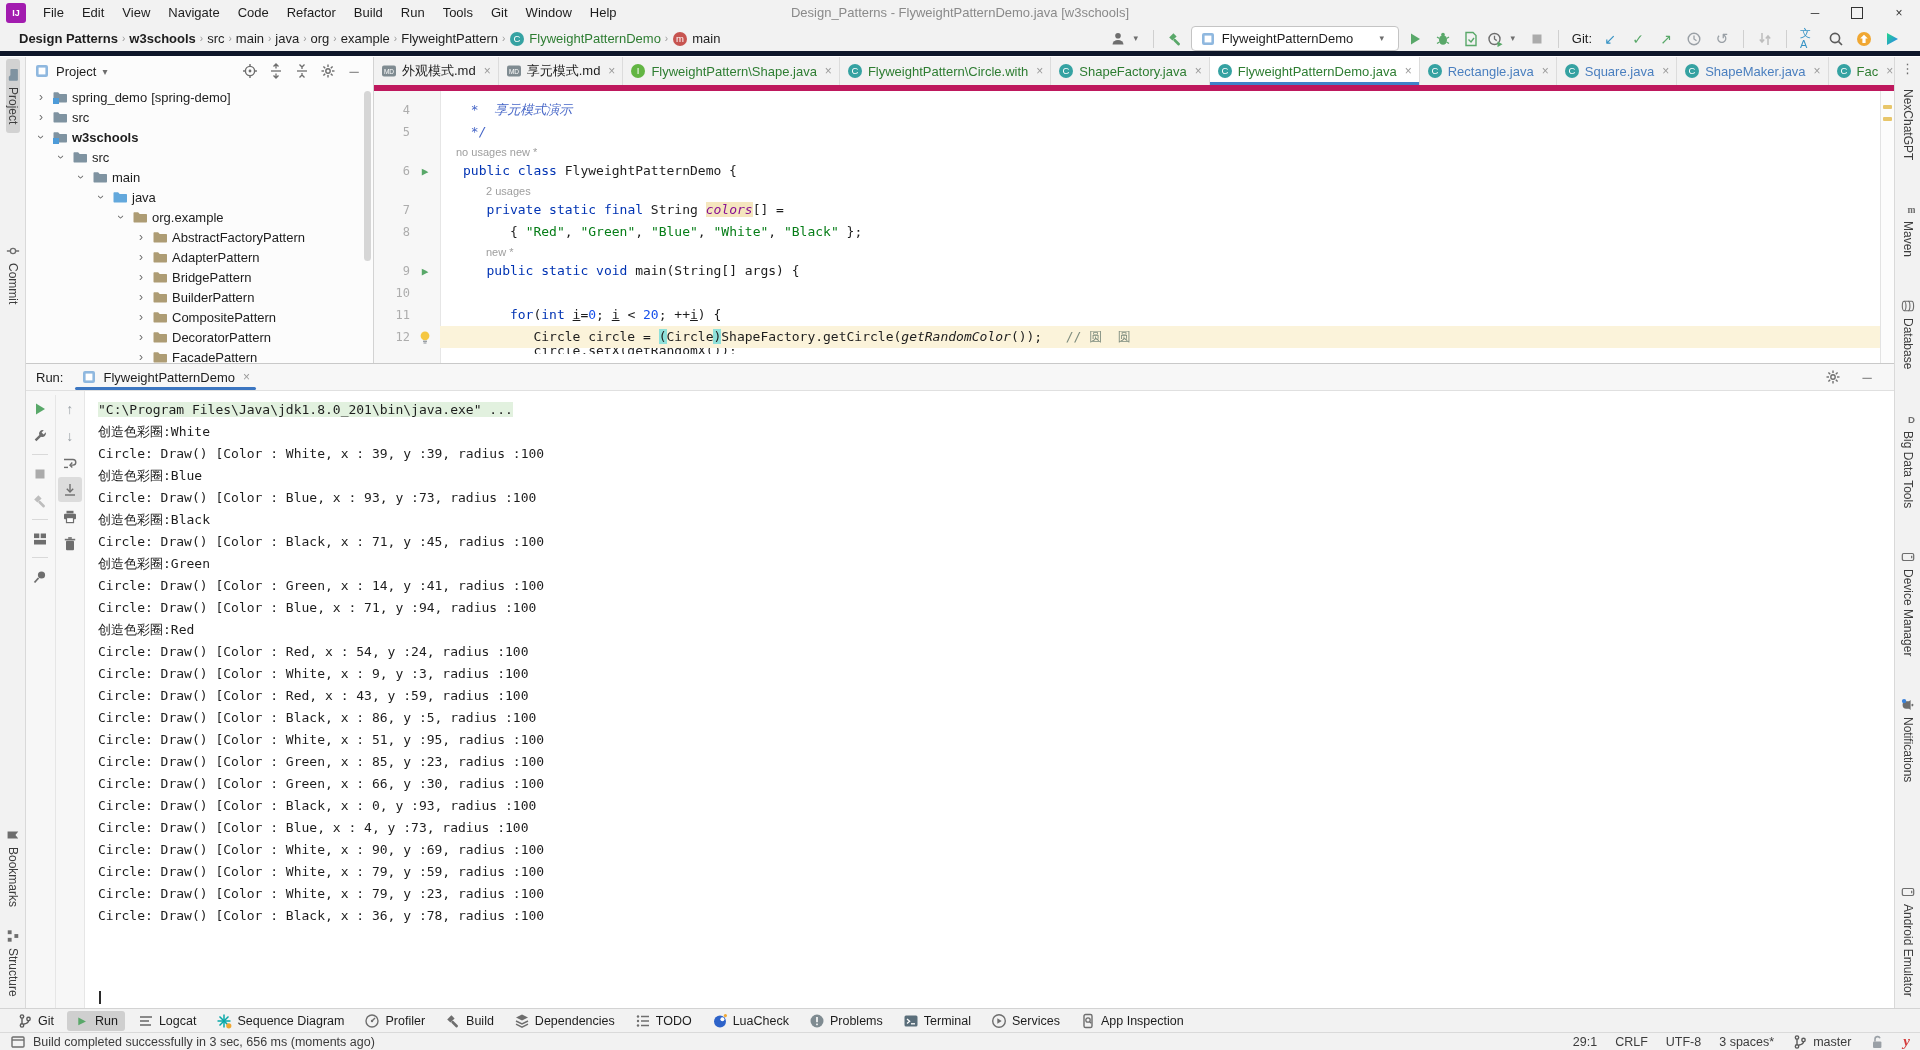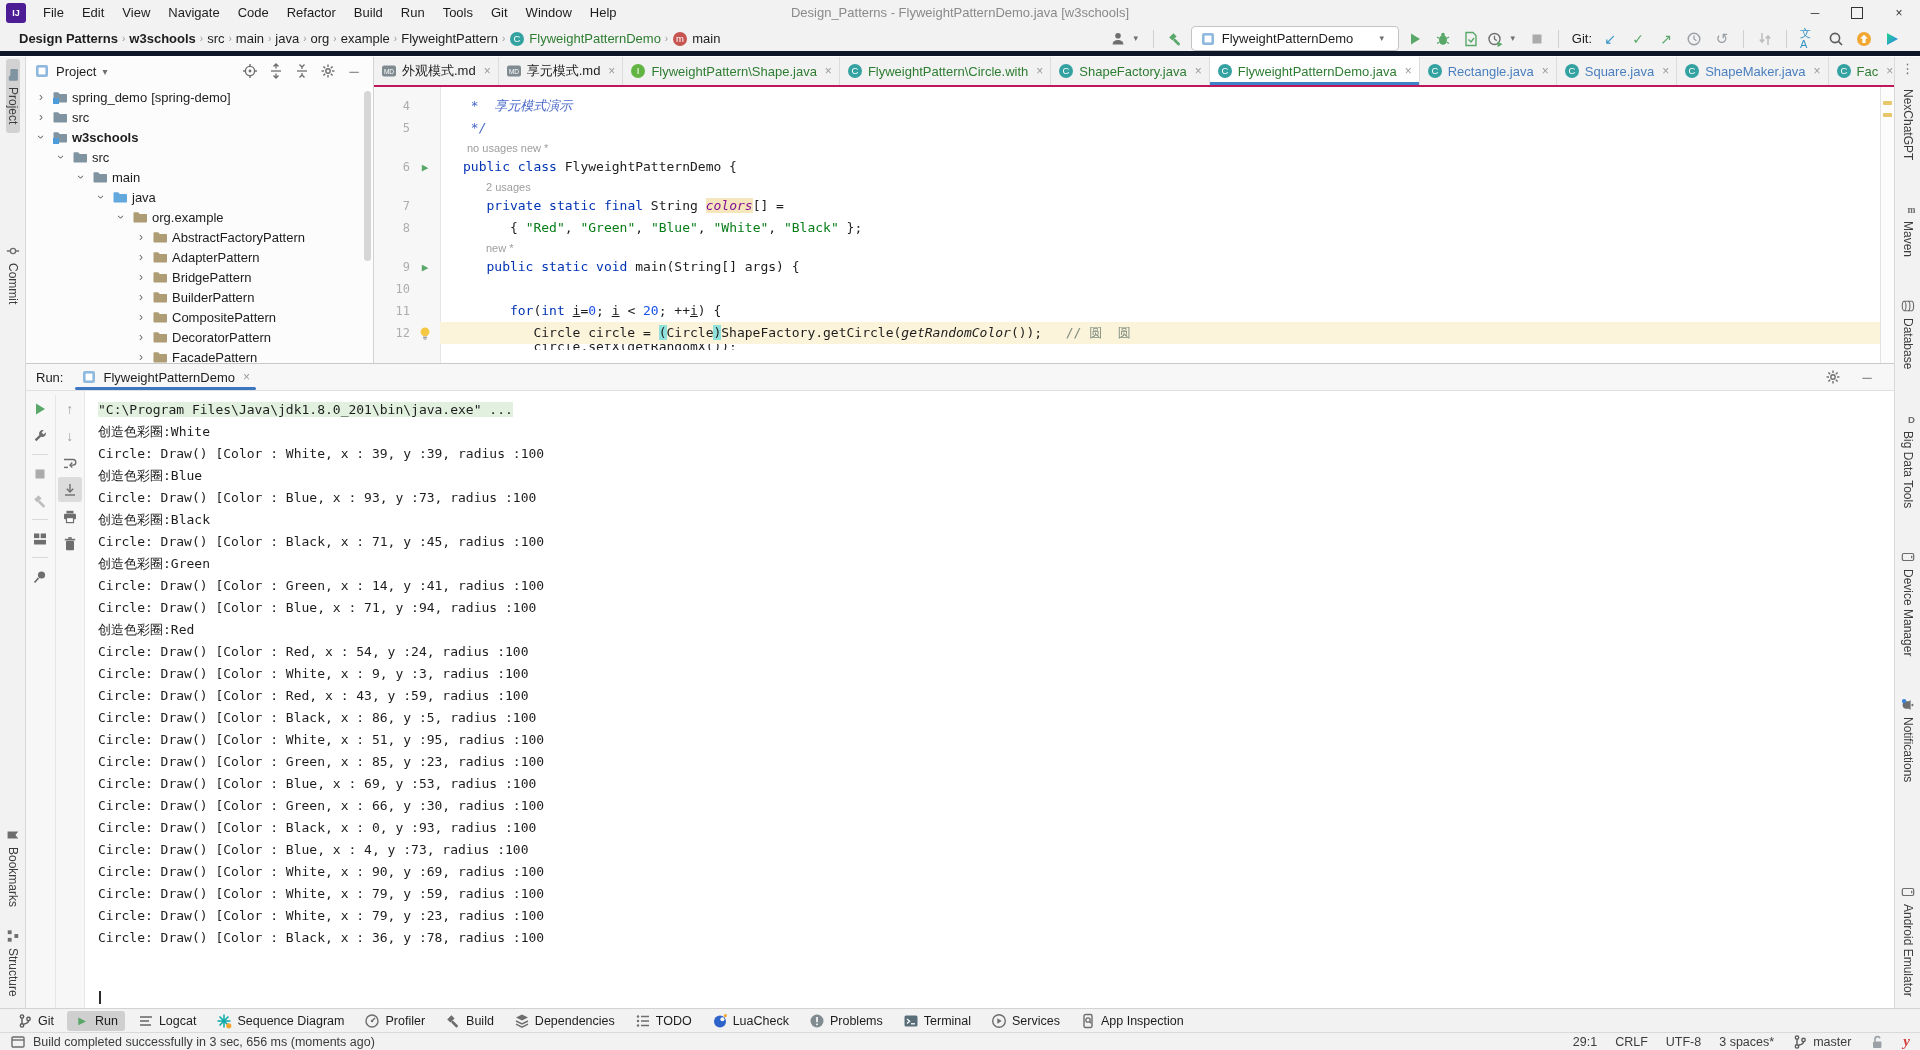--- a/index.html
+++ b/index.html
@@ -5,21 +5,21 @@
   html,body{margin:0;padding:0;background:#888;}
   #app{position:relative;width:1920px;height:1050px;background:#fff;overflow:hidden;
        font-family:"Liberation Sans",sans-serif;font-size:13px;color:#1d1d1d;}
   .icn{display:inline-flex;width:16px;height:16px;align-items:center;justify-content:center;flex:none;}
   .icn svg{display:block;}
   .glyph{font-size:13px;line-height:1;}
 
   
   .titlebar{position:absolute;top:0;left:0;right:0;height:26px;background:#F2F2F2;
             display:flex;align-items:center;}
-  .ij-logo{width:20px;height:20px;margin:0 8px 0 6px;background:#4c1d95;border-radius:3px;
+  .ij-logo{width:20px;height:20px;margin:0 8px 0 6px;background:#a21caf;border-radius:3px;
            color:#fff;font-size:9px;font-weight:bold;display:flex;align-items:center;justify-content:center;}
   .menus{display:flex;}
   .menu{padding:0 9px;line-height:26px;cursor:default;}
   .win-title{position:absolute;left:480px;right:480px;text-align:center;color:#8a8a8a;line-height:26px;
              white-space:nowrap;overflow:hidden;}
   .win-controls{margin-left:auto;display:flex;}
   .winbtn{width:42px;height:26px;display:flex;align-items:center;justify-content:center;color:#333;font-size:12px;}
   .maxbox{width:10px;height:10px;border:1px solid #333;}
 
   
@@ -63,42 +63,42 @@
   .tree{flex:1;overflow:hidden;padding-top:2px;position:relative;}
   .tree-row{height:20px;display:flex;align-items:center;gap:4px;white-space:nowrap;}
   .chev{width:14px;color:#6e6e6e;font-size:12px;text-align:center;flex:none;line-height:1;}
   .chev.down{transform:rotate(90deg);}
   .trow-label.bold{font-weight:bold;}
   .trow-suffix{font-weight:normal;}
   .tree-scroll{position:absolute;right:2px;top:6px;width:7px;height:170px;background:#D6D6D6;border-radius:4px;}
 
   
   .editor-col{flex:1;display:flex;flex-direction:column;min-width:0;}
-  .tabbar{height:28px;background:#F2F2F2;border-bottom:2px solid #be185d;display:flex;align-items:stretch;
+  .tabbar{height:28px;background:#F2F2F2;border-bottom:6px solid #be185d;display:flex;align-items:stretch;
           flex:none;overflow:hidden;}
   .tab{display:flex;align-items:center;gap:5px;padding:0 7px;border-right:1px solid #DCDCDC;position:relative;
        white-space:nowrap;flex:none;}
   .tab.selected{background:#fff;}
   .tab.selected::after{content:"";position:absolute;left:0;right:0;bottom:0;height:3px;background:#4083C9;}
   .tab .x{color:#9a9a9a;margin-left:3px;font-size:12px;}
   .tab-label.green{color:#2E7D32;}
   .tab-label.blue{color:#4A7FBF;}
 
   .editor{flex:1;display:flex;background:#fff;overflow:hidden;position:relative;}
   .ed-scroll{flex:1;position:relative;padding-top:8px;min-width:0;}
   .gutter-bg{position:absolute;left:0;top:0;bottom:0;width:66px;background:#F7F7F7;border-right:1px solid #E6E6E6;}
   .ed-row{display:flex;align-items:center;height:22px;position:relative;font-family:"DejaVu Sans Mono",monospace;font-size:13px;}
   .ed-row.inlay-row{height:17px;}
   .ed-row.clipped{height:6px;overflow:hidden;}
   .gut{width:66px;flex:none;display:flex;align-items:center;position:relative;z-index:1;}
   .lnum{width:36px;text-align:right;color:#ADADAD;font-size:12px;padding-right:6px;font-family:"DejaVu Sans Mono",monospace;}
   .gmark{width:18px;display:flex;align-items:center;justify-content:center;}
   .src{margin:0;white-space:pre;padding-left:23px;font-family:inherit;font-size:inherit;line-height:22px;}
   .ed-row.cur .src{background:#FBF3DA;flex:1;}
-  .inlay-txt{color:#9E9E9E;font-size:11px;font-family:"Liberation Sans",sans-serif;padding-left:27px;}
+  .inlay-txt{color:#9E9E9E;font-size:11px;font-family:"Liberation Sans",sans-serif;padding-left:16px;}
   .inlay-txt.ind1{padding-left:46px;}
   .tk-kw{color:#0033B3;}
   .tk-str{color:#067D17;}
   .tk-num2{color:#1750EB;}
   .tk-field{color:#871094;font-style:italic;background:#F5E6BE;}
   .tk-var{text-decoration:underline;}
   .tk-doc{color:#4666C7;font-style:italic;}
   .tk-cmt{color:#7E8C7E;}
   .tk-itl{font-style:italic;}
   .tk-phl{background:#8FE1DB;}
@@ -985,21 +985,20 @@
               <div class="cline"><span>创造色彩圈:Green</span></div>
               <div class="cline"><span>Circle: Draw() [Color : Green, x : 14, y :41, radius :100</span></div>
               <div class="cline"><span>Circle: Draw() [Color : Blue, x : 71, y :94, radius :100</span></div>
               <div class="cline"><span>创造色彩圈:Red</span></div>
               <div class="cline"><span>Circle: Draw() [Color : Red, x : 54, y :24, radius :100</span></div>
               <div class="cline"><span>Circle: Draw() [Color : White, x : 9, y :3, radius :100</span></div>
               <div class="cline"><span>Circle: Draw() [Color : Red, x : 43, y :59, radius :100</span></div>
               <div class="cline"><span>Circle: Draw() [Color : Black, x : 86, y :5, radius :100</span></div>
               <div class="cline"><span>Circle: Draw() [Color : White, x : 51, y :95, radius :100</span></div>
               <div class="cline"><span>Circle: Draw() [Color : Green, x : 85, y :23, radius :100</span></div>
-              <div class="cline"><span>Circle: Draw() [Color : Blue, x : 69, y :53, radius :100</span></div>
               <div class="cline"><span>Circle: Draw() [Color : Green, x : 66, y :30, radius :100</span></div>
               <div class="cline"><span>Circle: Draw() [Color : Black, x : 0, y :93, radius :100</span></div>
               <div class="cline"><span>Circle: Draw() [Color : Blue, x : 4, y :73, radius :100</span></div>
               <div class="cline"><span>Circle: Draw() [Color : White, x : 90, y :69, radius :100</span></div>
               <div class="cline"><span>Circle: Draw() [Color : White, x : 79, y :59, radius :100</span></div>
               <div class="cline"><span>Circle: Draw() [Color : White, x : 79, y :23, radius :100</span></div>
               <div class="cline"><span>Circle: Draw() [Color : Black, x : 36, y :78, radius :100</span></div>
               <div class="cline"><span></span></div>
             </div>
         </div>

